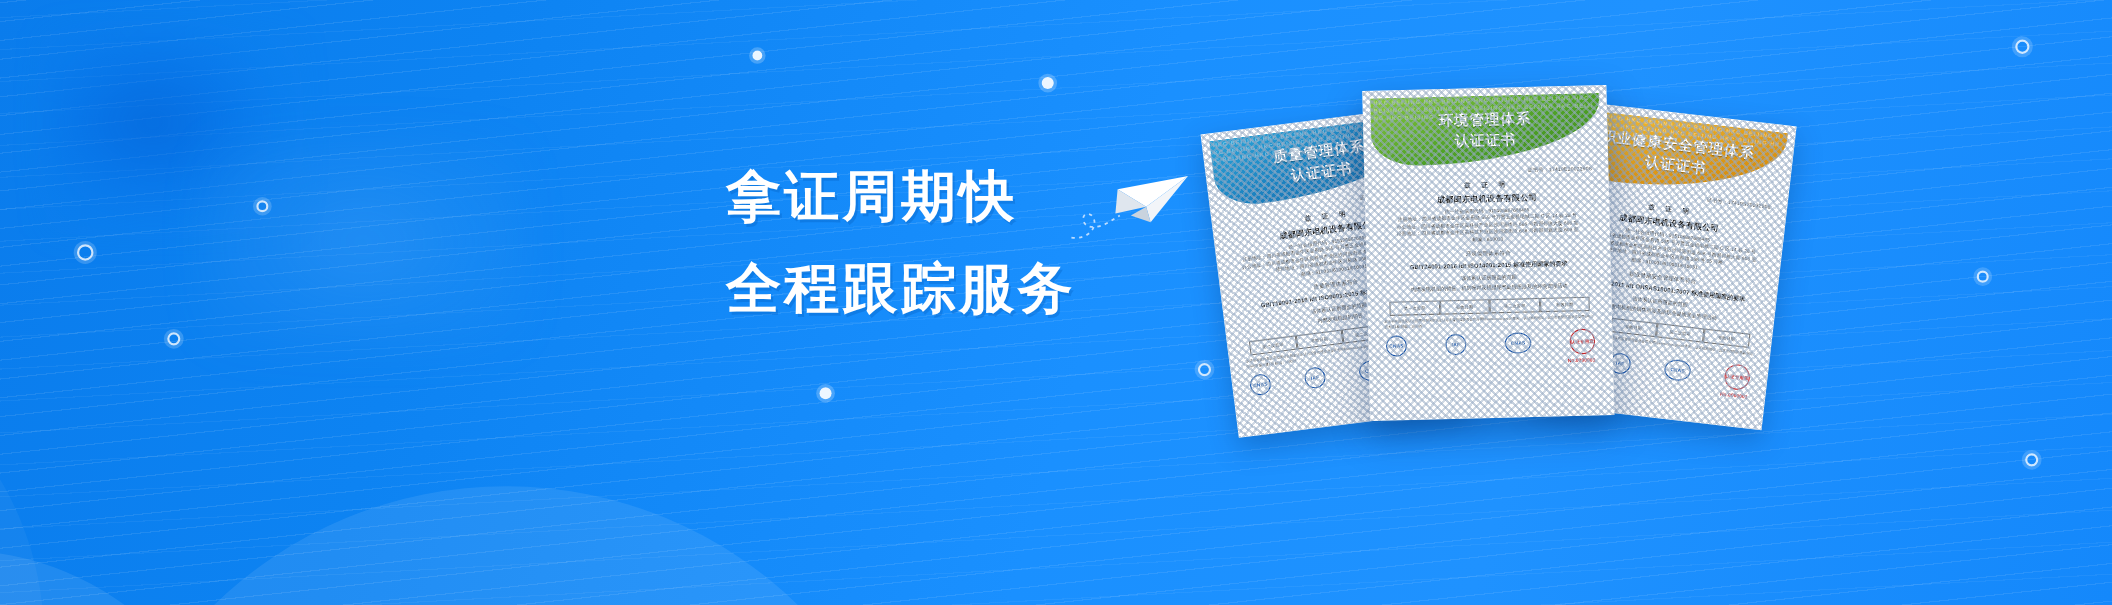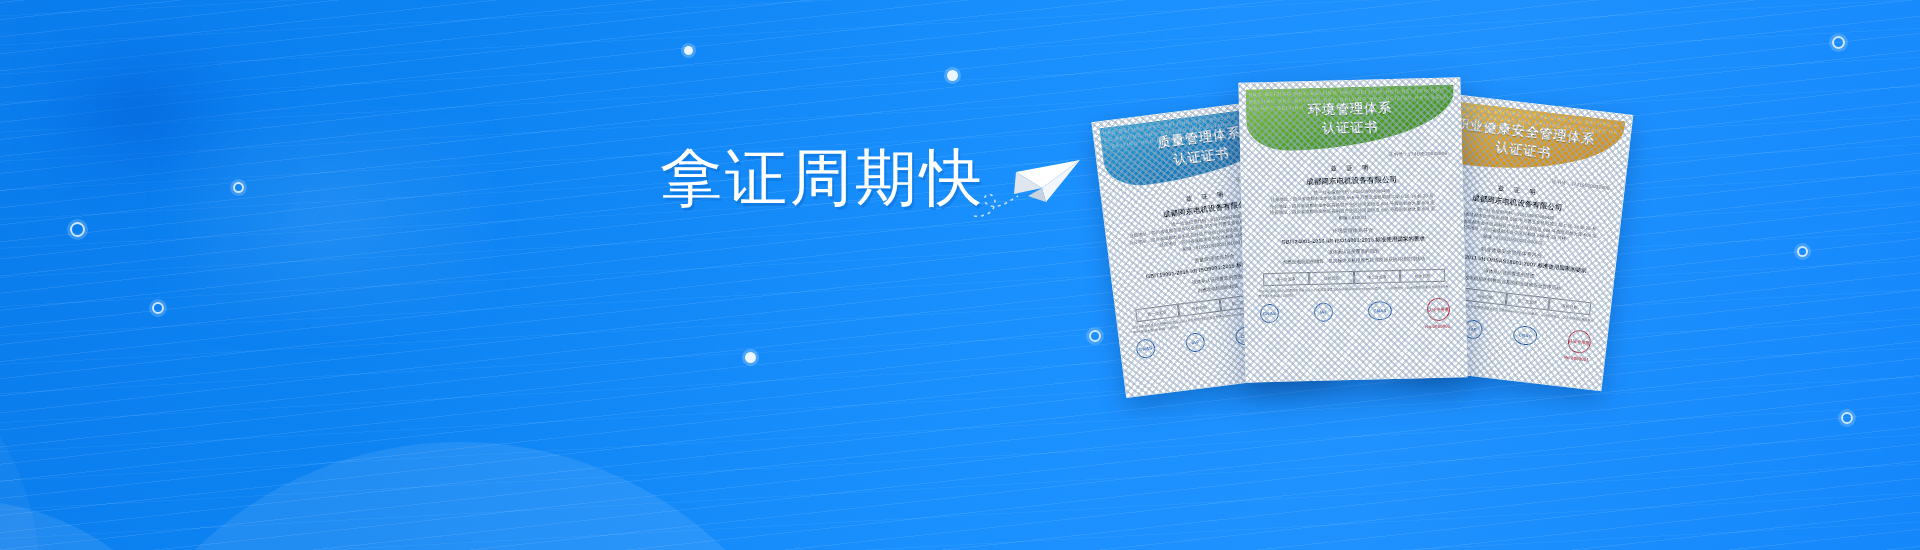--- a/index.html
+++ b/index.html
@@ -69,23 +69,23 @@
     background:transparent;border:2px solid rgba(255,255,255,0.80);
     box-shadow:0 0 0 3px rgba(255,255,255,0.18);
   }
   
   .headline{
     position:absolute;left:660px;top:136px;
     z-index:6;
   }
   .headline .line{
     color:#ffffff;
-    font-size:62px;
+    font-size:50px;
     line-height:84px;
-    font-weight:400;
+    font-weight:700;
     letter-spacing:3px;
     text-shadow:2px 3px 0 rgba(0,86,180,0.28);
     white-space:nowrap;
   }
   
   .plane-wrap{
     position:absolute;left:968px;top:144px;width:120px;height:80px;z-index:7;
   }
   
   .certs{
@@ -226,20 +226,21 @@
   <div class="dot hollow" style="left:233px;top:182px;width:7px;height:7px;"></div>
   <div class="dot hollow" style="left:70px;top:222px;width:11px;height:11px;"></div>
   <div class="dot hollow" style="left:152px;top:302px;width:8px;height:8px;"></div>
   <div class="dot" style="left:745px;top:352px;width:11px;height:11px;"></div>
   <div class="dot hollow" style="left:1089px;top:330px;width:8px;height:8px;"></div>
   <div class="dot hollow" style="left:1841px;top:412px;width:8px;height:8px;"></div>
   <div class="dot hollow" style="left:1797px;top:246px;width:7px;height:7px;"></div>
 
   <div class="headline">
     <div class="line">拿证周期快</div>
+    <div class="line">全程跟踪服务</div>
   </div>
 
   <div class="plane-wrap">
     <svg width="120" height="80" viewBox="0 0 120 80" xmlns="http://www.w3.org/2000/svg">
       <path d="M6 72 C 22 74, 30 62, 26 54 C 23 48, 15 50, 17 57 C 19 64, 30 64, 40 58 L 50 52" fill="none" stroke="#d8eaff" stroke-width="1.6" stroke-dasharray="3 4" opacity="0.85"></path>
       <polygon points="48,28 112,16 74,44" fill="#ffffff"></polygon>
       <polygon points="48,28 74,44 46,50" fill="#dfe6ee"></polygon>
       <polygon points="74,44 112,16 78,58" fill="#f2f5f9"></polygon>
       <polygon points="74,44 78,58 60,52" fill="#c9d3de"></polygon>
     </svg>

